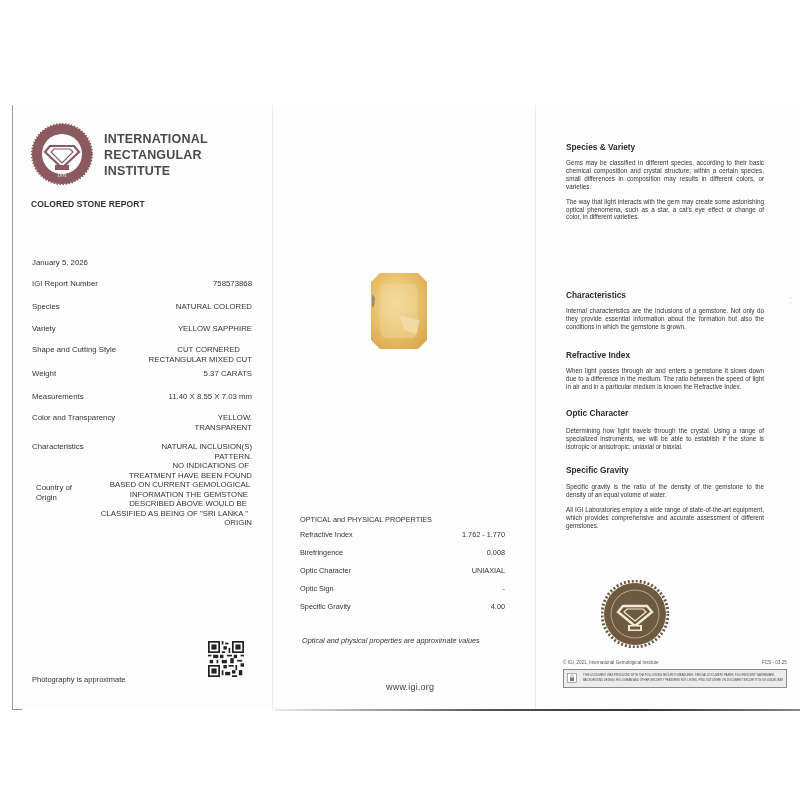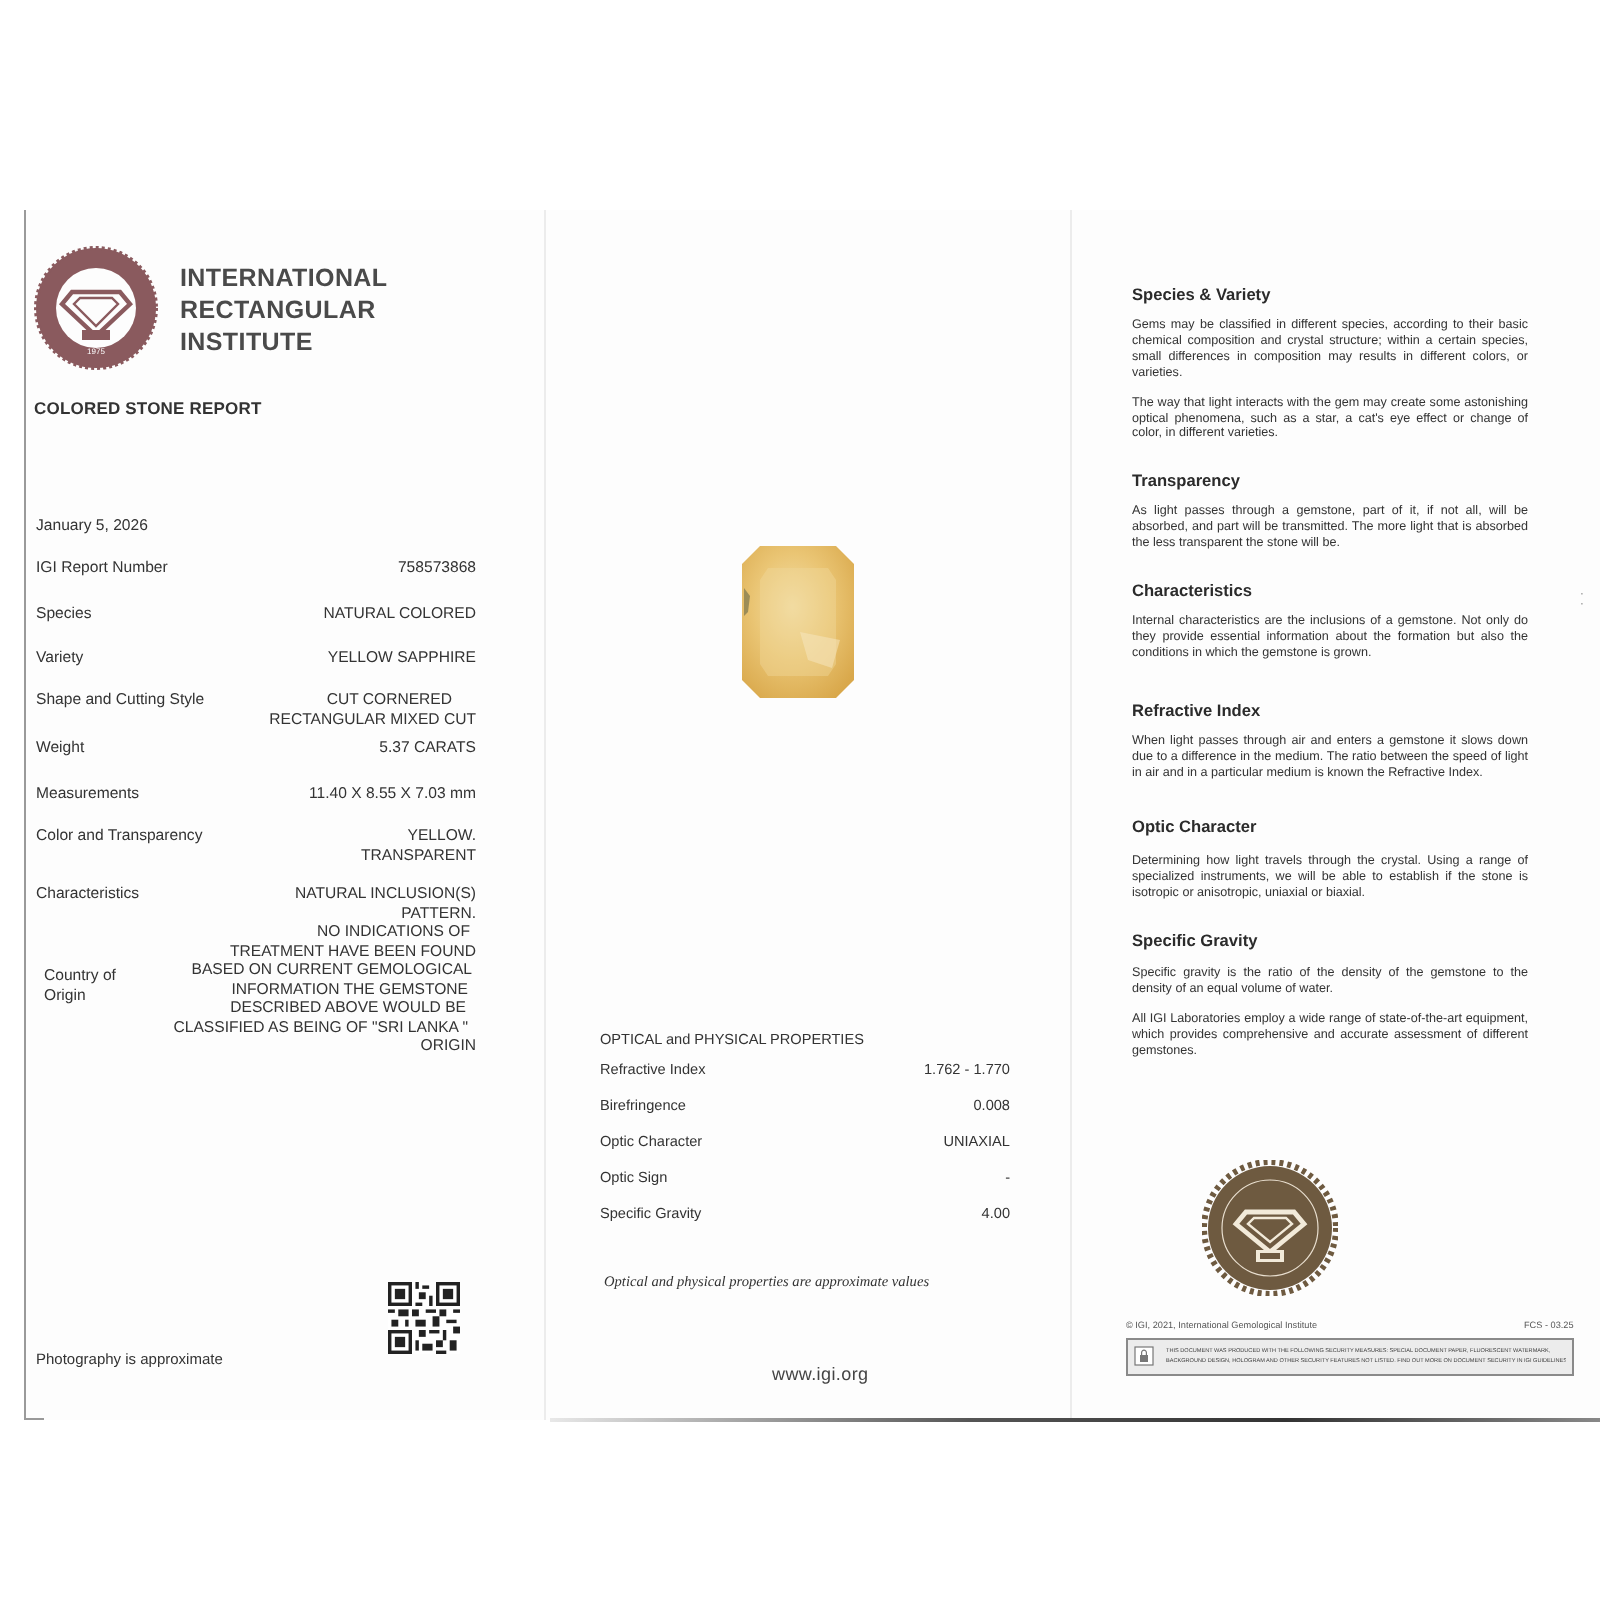--- a/index.html
+++ b/index.html
@@ -7,21 +7,21 @@
          font-family: "DejaVu Sans", "Liberation Sans", sans-serif; color: #2b2b2b; }
   .sheet { position: absolute; left: 12px; top: 105px; width: 788px; height: 605px; background: #fdfdfd;
            border-left: 1px solid #9a9a9a; }
   .sheet-bottom { position: absolute; left: 275px; top: 709px; width: 525px; height: 2px;
                   background: linear-gradient(90deg, #e8e8e8, #555 40%, #333 70%, #888); }
   .sheet-bottom-left { position: absolute; left: 12px; top: 709px; width: 10px; height: 1px; background:#999; }
   .fold { position: absolute; top: 105px; height: 605px; width: 1px; background: #ececec; }
   .panel { position: absolute; top: 105px; height: 600px; }
 
   
-  .p-left { left: 8px; width: 240px; }
+  .p-left { left: 22px; width: 240px; }
   .logo { position: absolute; left: 8px; top: 17px; width: 64px; height: 64px; }
   .brand { position: absolute; left: 82px; top: 26px; font-family: "Liberation Sans", sans-serif; font-weight: 700;
            font-size: 12.5px; line-height: 16px; color: #4a4a4a; letter-spacing: 0.2px; }
   .brand div { white-space: nowrap; }
   .report-title { position: absolute; left: 9px; top: 94px; font-family: "Liberation Sans", sans-serif;
                   font-weight: 700; font-size: 8.5px; color: #333; letter-spacing: 0.1px; }
   .details { position: absolute; left: 10px; top: 153px; width: 220px; font-family: "Liberation Sans", sans-serif;
              font-size: 7.8px; color: #333; }
   .row { position: absolute; left: 0; width: 220px; }
   .row .lbl { position: absolute; left: 0; top: 0; white-space: nowrap; }
@@ -33,21 +33,21 @@
   
   .p-mid { left: 290px; width: 240px; }
   .gem { position: absolute; left: 80px; top: 167px; width: 58px; height: 78px; }
   .props-title { position: absolute; left: 10px; top: 410px; font-family: "Liberation Sans", sans-serif;
                  font-size: 7.3px; color: #333; }
   .props { position: absolute; left: 10px; top: 425px; width: 205px; font-family: "Liberation Sans", sans-serif;
            font-size: 7.3px; color: #333; }
   .prow { position: absolute; left: 0; width: 205px; }
   .prow .lbl { position: absolute; left: 0; }
   .prow .val { position: absolute; right: 0; }
-  .props-note { position: absolute; left: 12px; top: 531px; font-family: Liberation Serif, serif;
+  .props-note { position: absolute; left: 12px; top: 531px; font-family: Liberation Sans, sans-serif;
                 font-style: italic; font-size: 7.3px; color: #333; }
   .site { position: absolute; left: 96px; top: 577px; font-family: "Liberation Sans", sans-serif;
           font-size: 9px; color: #444; letter-spacing: 0.2px; }
 
   
   .p-right { left: 566px; width: 200px; }
   .sec { position: absolute; left: 0; width: 198px; font-family: "Liberation Sans", sans-serif; }
   .sec h3 { margin: 0; font-size: 8.3px; font-weight: 700; color: #2b2b2b; }
   .sec p { margin: 0; font-size: 6.3px; line-height: 7.9px; color: #333; text-align: justify; }
   .seal { position: absolute; left: 35px; top: 475px; width: 68px; height: 68px; }
@@ -234,24 +234,20 @@
   <div class="props-note">Optical and physical properties are approximate values</div>
   <div class="site">www.igi.org</div>
 </div>
 
 <div class="panel p-right">
   <div class="sec" style="top:37px">
     <h3>Species &amp; Variety</h3>
     <p style="margin-top:7px">Gems may be classified in different species, according to their basic chemical composition and crystal structure; within a certain species, small differences in composition may results in different colors, or varieties.</p>
     <p style="margin-top:7px">The way that light interacts with the gem may create some astonishing optical phenomena, such as a star, a cat's eye effect or change of color, in different varieties.</p>
   </div>
-  <div class="sec" style="top:130px">
-    <h3>Transparency</h3>
-    <p style="margin-top:7px">As light passes through a gemstone, part of it, if not all, will be absorbed, and part will be transmitted. The more light that is absorbed the less transparent the stone will be.</p>
-  </div>
   <div class="sec" style="top:185px">
     <h3>Characteristics</h3>
     <p style="margin-top:7px">Internal characteristics are the inclusions of a gemstone. Not only do they provide essential information  about the formation but also the conditions in which the gemstone is grown.</p>
   </div>
   <div class="sec" style="top:245px">
     <h3>Refractive Index</h3>
     <p style="margin-top:7px">When light passes through air and enters a gemstone it slows down due to a difference in the medium. The ratio between the speed of light in air and in a particular medium is known the Refractive Index.</p>
   </div>
   <div class="sec" style="top:303px">
     <h3>Optic Character</h3>

